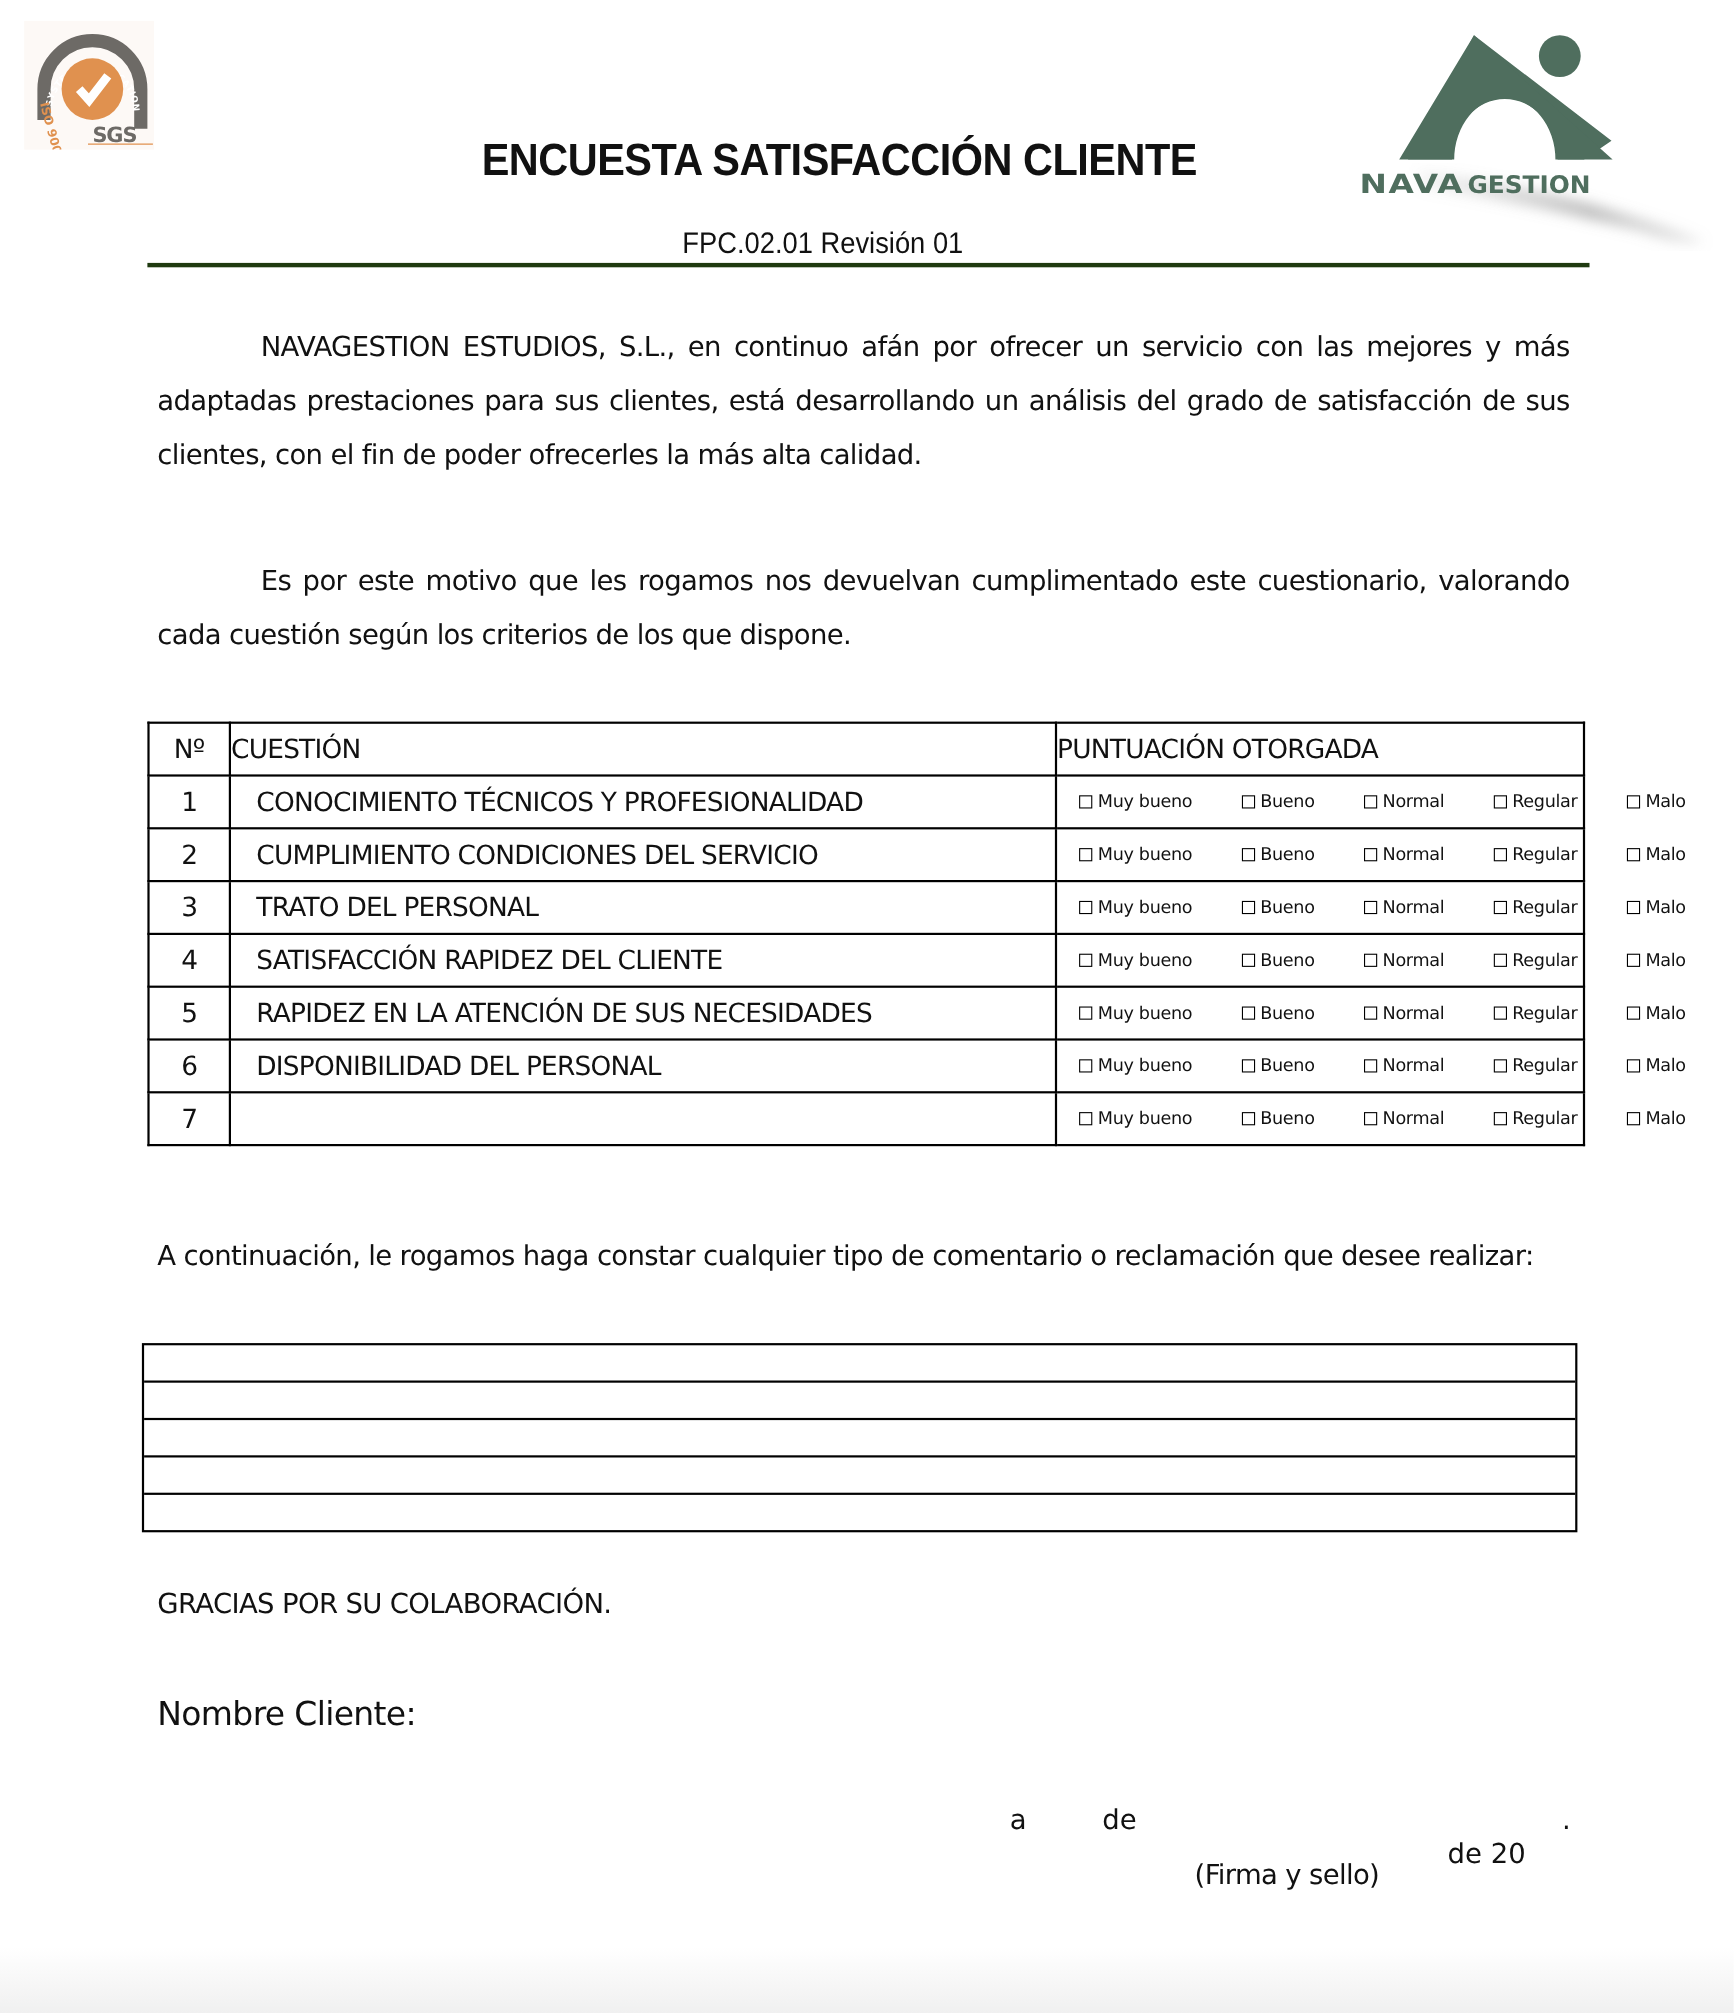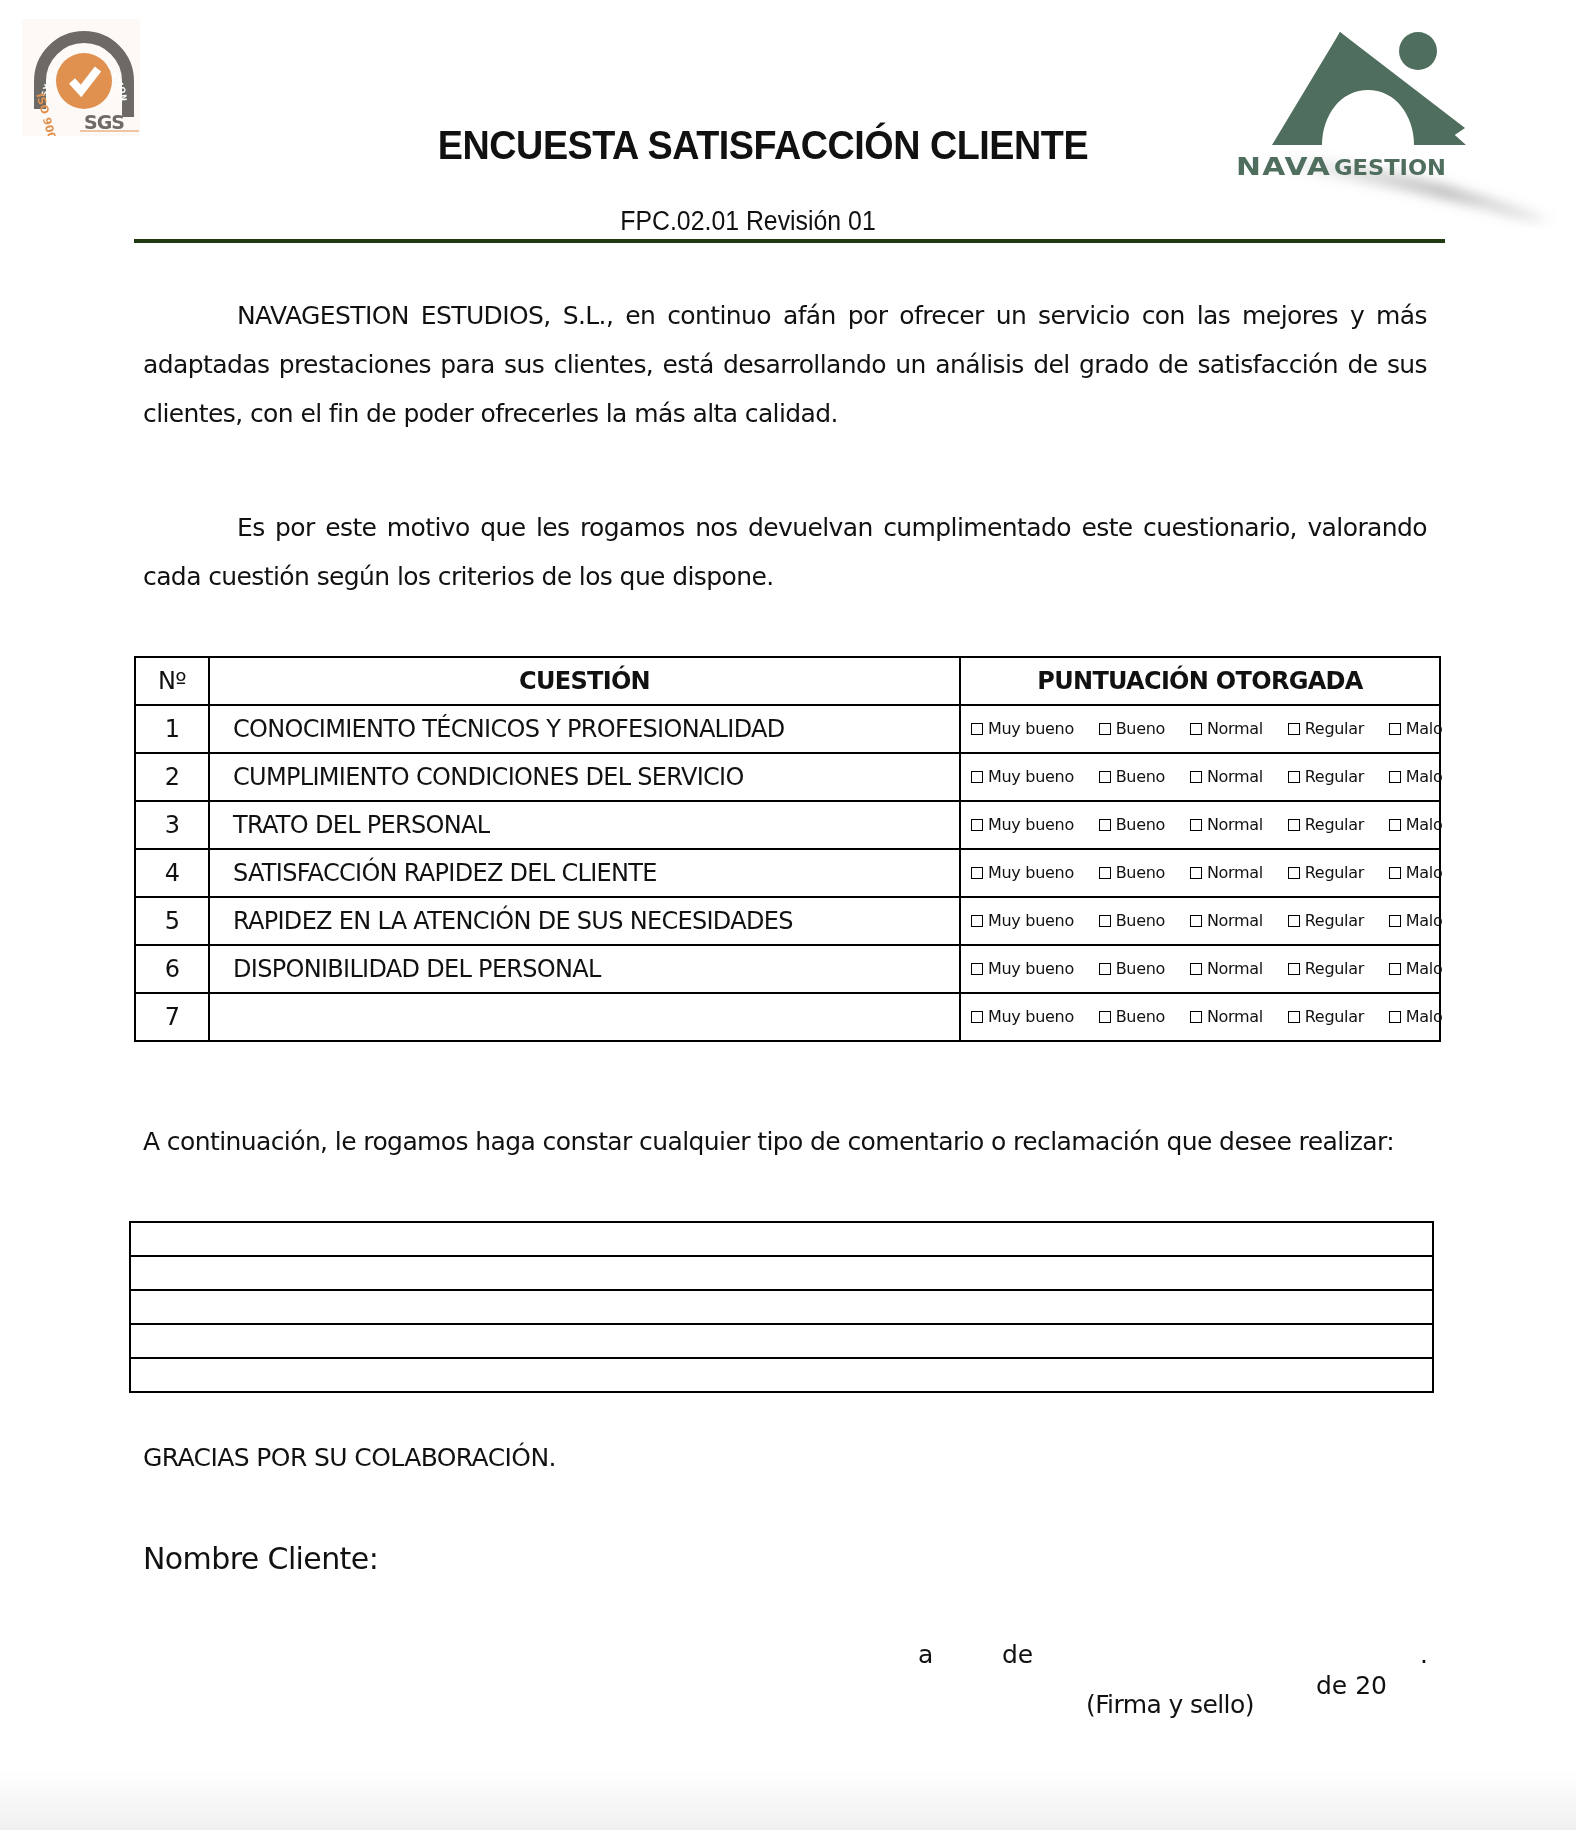--- a/index.html
+++ b/index.html
@@ -43,23 +43,23 @@
   }
   #survey-table td, #survey-table th {
     border: 2px solid #000; height: 46px; padding: 0; font-weight: normal;
     font-family: "DejaVu Sans", sans-serif; font-size: 24px; letter-spacing: -0.7px;
   }
   #survey-table col.c-num { width: 74px; }
   #survey-table col.c-q { width: 751px; }
   #survey-table col.c-score { width: 480px; }
   #survey-table .num { text-align: center; border-radius: 23px; }
   #survey-table .q { padding-left: 23px; text-align: left; white-space: nowrap; }
-  #survey-table th.hq, #survey-table th.hs { text-align: center; font-weight: bold; }
+  #survey-table th.hq, #survey-table th.hs { text-align: left; }
   .score-cell { text-align: center; white-space: nowrap; font-size: 16px !important; letter-spacing: -0.3px !important; }
-  .opt { display: inline-flex; align-items: center; margin: 0 10px; }
+  .opt { display: inline-flex; align-items: center; margin: 0 20px; }
   .box { display: inline-block; width: 12px; height: 12px; border: 1.6px solid #000; margin-right: 5px; box-sizing: border-box; }
 
   #comment-prompt {
     left: 143px; width: 1284px; top: 1117px; font-size: 25px; line-height: 49px;
     text-align: justify; letter-spacing: -0.6px;
   }
   #comment-box { left: 129px; top: 1221px; width: 1305px; border: 2px solid #000; box-sizing: border-box; }
   .comment-line { height: 34px; border-bottom: 2px solid #000; box-sizing: border-box; }
   .comment-line:last-child { border-bottom: none; height: 32px; }
 

